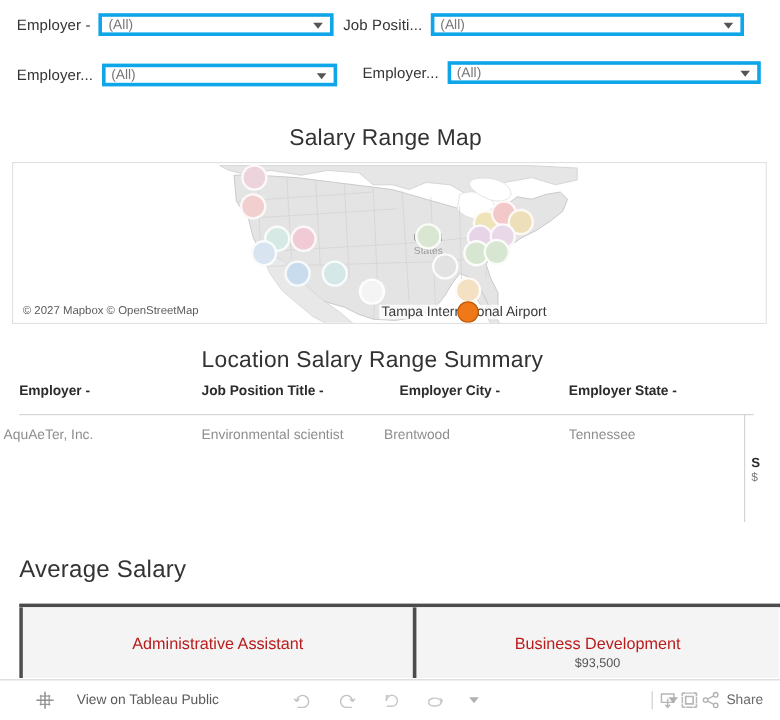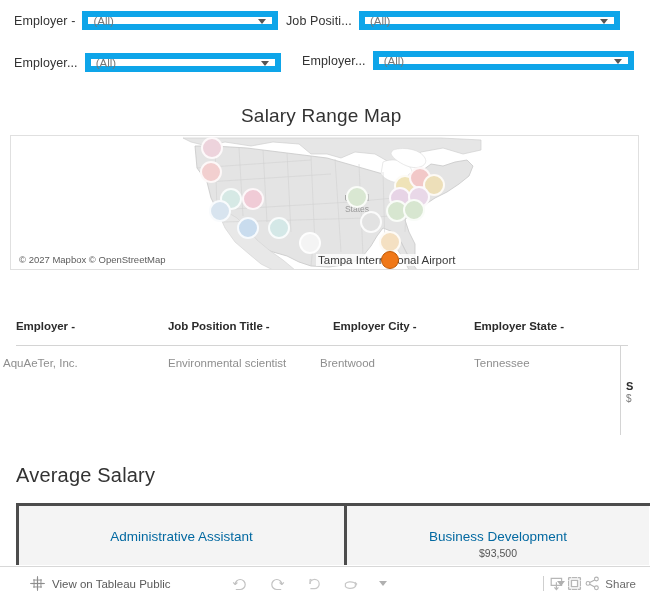--- a/index.html
+++ b/index.html
@@ -21,21 +21,21 @@
   .filter-zone { position: absolute; left: 0; top: 0; width: 650px; height: 90px; }
   .filter-row { position: absolute; display: flex; align-items: center; }
   .filter-label {
     font-size: 12.5px;
     color: #333333;
     white-space: nowrap;
     letter-spacing: 0.1px;
   }
   .filter-box {
     position: relative;
-    border: 6px solid #0ea5e9;
+    border: 3px solid #0ea5e9;
     background: #ffffff;
     height: 19px;
     box-sizing: border-box;
     display: flex;
     align-items: center;
   }
   .filter-value {
     font-size: 11.5px;
     color: #777777;
     padding-left: 5px;
@@ -177,21 +177,21 @@
     flex-direction: column;
     align-items: center;
     justify-content: flex-start;
     padding-top: 23px;
     overflow: hidden;
   }
   .avg-cell.c1 { width: 328px; border-left-width: 3px; border-right-width: 0; }
   .avg-cell.c2 { width: 305px; border-left-width: 3px; border-right-width: 0; }
   .avg-name {
     font-size: 13.5px;
-    color: #0369a1;
+    color: #b91c1c;
     white-space: nowrap;
     line-height: 16px;
   }
   .avg-val {
     font-size: 10.5px;
     color: #555555;
     white-space: nowrap;
     margin-top: 2px;
   }
 
@@ -201,21 +201,21 @@
     left: 0; bottom: 0;
     width: 650px; height: 33px;
     background: #ffffff;
     border-top: 1px solid #d8d8d8;
     display: flex;
     align-items: center;
   }
   .tb-brand {
     display: flex; align-items: center;
     margin-left: 30px;
-    gap: 7px;
+    gap: 19px;
     cursor: pointer;
   }
   .tb-brand-label {
     font-size: 11.5px;
     color: #5a5a5a;
     white-space: nowrap;
   }
   .tb-center { display: flex; align-items: center; margin-left: 60px; gap: 19px; }
   .tb-right { display: flex; align-items: center; margin-left: auto; margin-right: 14px; gap: 1px; }
   .tb-btn {
@@ -354,20 +354,21 @@
         <div class="marker" style="left: 392px; top: 63px; width: 22px; height: 22px; background: rgb(215, 230, 208);"></div>
         <div class="marker" style="left: 349px; top: 75px; width: 22px; height: 22px; background: rgb(226, 226, 226);"></div>
         <div class="marker" style="left: 368px; top: 95px; width: 22px; height: 22px; background: rgb(244, 224, 194);"></div>
         <div class="marker-selected" style="left: 370px; top: 115px; width: 18px; height: 18px;"></div>
       </div>
 
     <div class="airport-label">Tampa International Airport</div>
     <div class="map-attrib">© 2027 Mapbox  © OpenStreetMap</div>
   </div>
 
+  <div class="viz-title" style="left:168px; top:290px;">Location Salary Range Summary</div>
 
   <div class="table-zone">
     <div class="th" style="left:16px;">Employer -</div>
     <div class="th" style="left:168px;">Job Position Title -</div>
     <div class="th" style="left:333px;">Employer City -</div>
     <div class="th" style="left:474px;">Employer State -</div>
     <div class="tbl-rule"></div>
 
     <div>
       <div class="td" style="left:3px;  top:37px;">AquAeTer, Inc.</div>

